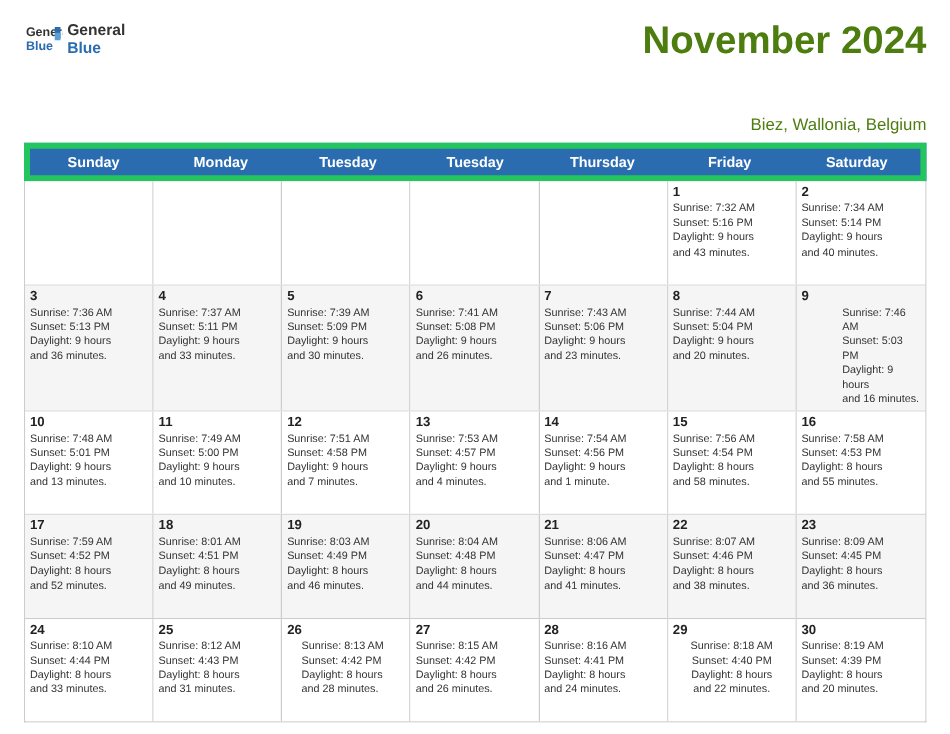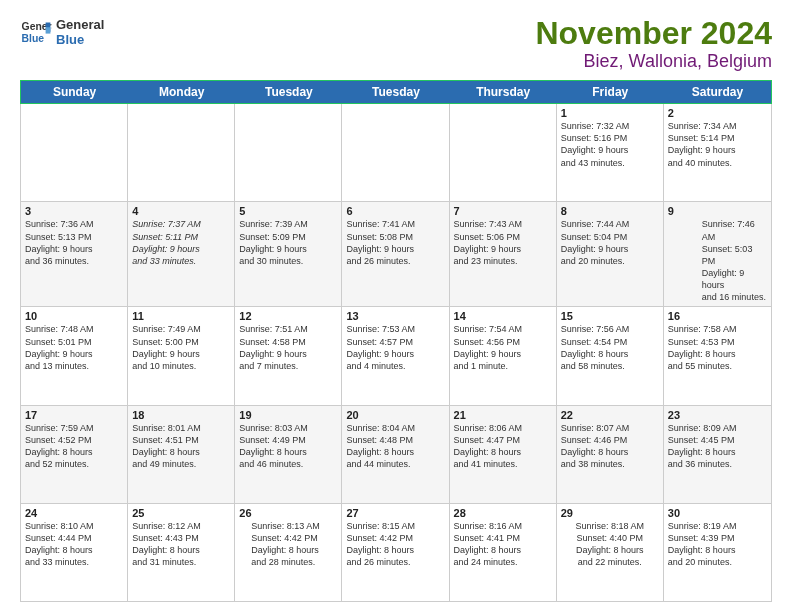--- a/index.html
+++ b/index.html
@@ -35,33 +35,34 @@
     .title-block {
       text-align: right;
     }
     .main-title {
       font-size: 32px;
       font-weight: bold;
       color: #4d7c0f;
       line-height: 1.1;
     }
     .subtitle {
-      font-size: 18px;
-      color: #701a75;
+      font-size: 14px;
+      color: #4d7c0f;
+      margin-top: 44px;
     }
     .calendar {
       flex: 1;
       display: flex;
       flex-direction: column;
     }
     .cal-header {
       display: grid;
       grid-template-columns: repeat(7, 1fr);
       background: #2b6cb0;
-      border: 1px solid #22c55e;
+      border: 5px solid #22c55e;
     }
     .cal-header-cell {
       color: #fff;
       font-size: 12px;
       font-weight: bold;
       text-align: center;
       padding: 4px 2px;
     }
     .cal-body {
       flex: 1;
@@ -169,21 +170,21 @@
         <div class="cal-row">
           <div class="cal-cell alt-row">
             <span class="day-num">3</span>
             <div class="day-info" style="white-space: pre-line;">Sunrise: 7:36 AM
 Sunset: 5:13 PM
 Daylight: 9 hours
 and 36 minutes.</div>
           </div>
           <div class="cal-cell alt-row">
             <span class="day-num">4</span>
-            <div class="day-info" style="white-space: pre-line; font-style: italic;">Sunrise: 7:37 AM
+            <div class="day-info" style="white-space: pre-line;">Sunrise: 7:37 AM
 Sunset: 5:11 PM
 Daylight: 9 hours
 and 33 minutes.</div>
           </div>
           <div class="cal-cell alt-row">
             <span class="day-num">5</span>
             <div class="day-info" style="white-space: pre-line;">Sunrise: 7:39 AM
 Sunset: 5:09 PM
 Daylight: 9 hours
 and 30 minutes.</div>

